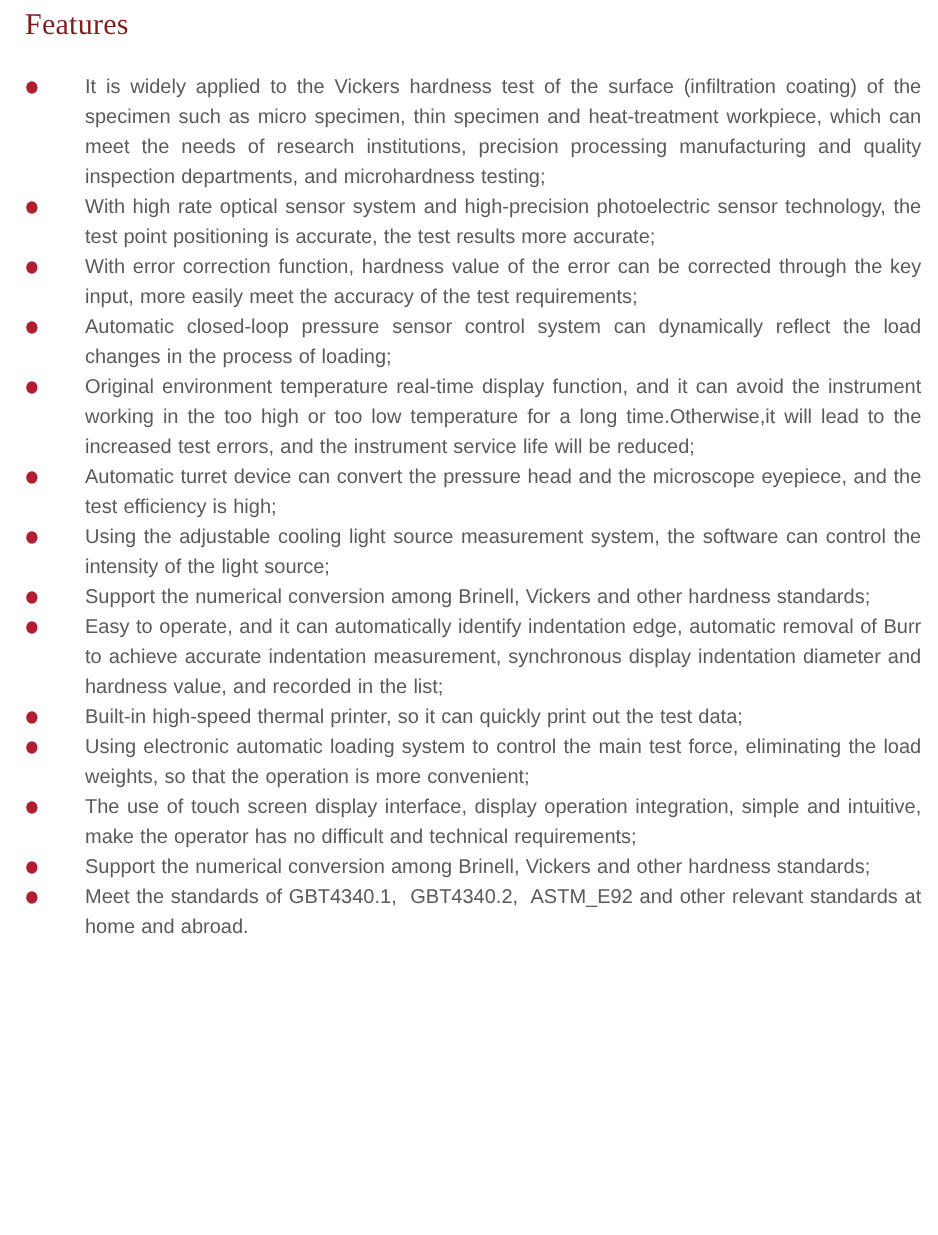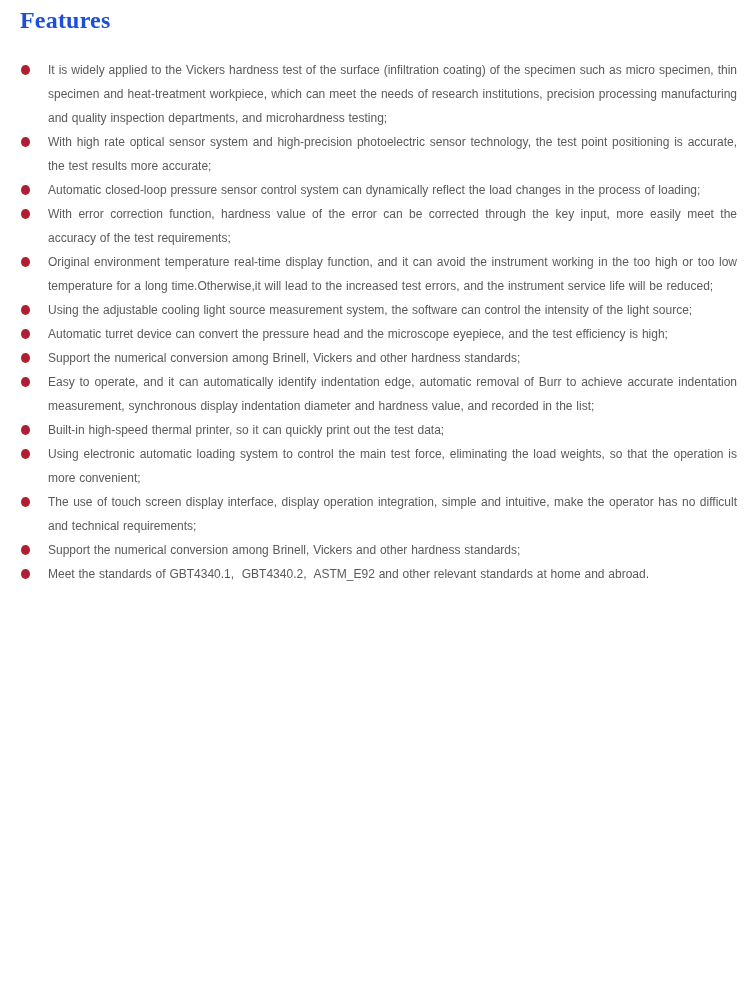--- a/index.html
+++ b/index.html
@@ -15,24 +15,24 @@
   }
   .page {
     width: 750px;
     min-height: 988px;
     box-sizing: border-box;
     padding: 6px 0 0 0;
     background: #ffffff;
   }
   .page-title {
     font-family: "Liberation Serif", "DejaVu Serif", serif;
-    font-weight: 700;
+    font-weight: 400;
     font-size: 24px;
     line-height: 28px;
-    color: #1d4ed8;
+    color: #7f1d1d;
     margin: 0 0 0 20px;
     letter-spacing: 0.2px;
   }
   ul.features-list {
     list-style: none;
     margin: 24px 0 0 0;
     padding: 0 13px 20px 20px;
   }
   ul.features-list li {
     display: flex;
@@ -48,62 +48,63 @@
     position: absolute;
     left: 1px;
     top: 7px;
     width: 9px;
     height: 10px;
     border-radius: 50%;
     background: #b01e32;
   }
   .feature-text {
     flex: 1 1 auto;
-    font-size: 12px;
+    font-size: 16px;
     line-height: 24px;
     color: #5a5a5a;
     text-align: justify;
     text-justify: inter-word;
     word-spacing: 0.5px;
+    margin-left: 20px;
   }
 </style>
 </head>
 <body>
 
 <div class="page">
   <h1 class="page-title">Features</h1>
 
   <ul class="features-list">
       <li>
         <span class="bullet"></span>
         <span class="feature-text">It is widely applied to the Vickers hardness test of the surface (infiltration coating) of the specimen such as micro specimen, thin specimen and heat-treatment workpiece, which can meet the needs of research institutions, precision processing manufacturing and quality inspection departments, and microhardness testing;</span>
       </li>
       <li>
         <span class="bullet"></span>
         <span class="feature-text">With high rate optical sensor system and high-precision photoelectric sensor technology, the test point positioning is accurate, the test results more accurate;</span>
       </li>
       <li>
         <span class="bullet"></span>
-        <span class="feature-text">Automatic closed-loop pressure sensor control system can dynamically reflect the load changes in the process of loading;</span>
+        <span class="feature-text">With error correction function, hardness value of the error can be corrected through the key input, more easily meet the accuracy of the test requirements;</span>
       </li>
       <li>
         <span class="bullet"></span>
-        <span class="feature-text">With error correction function, hardness value of the error can be corrected through the key input, more easily meet the accuracy of the test requirements;</span>
+        <span class="feature-text">Automatic closed-loop pressure sensor control system can dynamically reflect the load changes in the process of loading;</span>
       </li>
       <li>
         <span class="bullet"></span>
         <span class="feature-text">Original environment temperature real-time display function, and it can avoid the instrument working in the too high or too low temperature for a long time.Otherwise,it will lead to the increased test errors, and the instrument service life will be reduced;</span>
       </li>
       <li>
         <span class="bullet"></span>
-        <span class="feature-text">Using the adjustable cooling light source measurement system, the software can control the intensity of the light source;</span>
+        <span class="feature-text">Automatic turret device can convert the pressure head and the microscope eyepiece, and the test efficiency is high;</span>
       </li>
       <li>
         <span class="bullet"></span>
-        <span class="feature-text">Automatic turret device can convert the pressure head and the microscope eyepiece, and the test efficiency is high;</span>
+        <span class="feature-text">Using the adjustable cooling light source measurement system, the software can control the intensity of the light source;</span>
       </li>
       <li>
         <span class="bullet"></span>
         <span class="feature-text">Support the numerical conversion among Brinell, Vickers and other hardness standards;</span>
       </li>
       <li>
         <span class="bullet"></span>
         <span class="feature-text">Easy to operate, and it can automatically identify indentation edge, automatic removal of Burr to achieve accurate indentation measurement, synchronous display indentation diameter and hardness value, and recorded in the list;</span>
       </li>
       <li>

